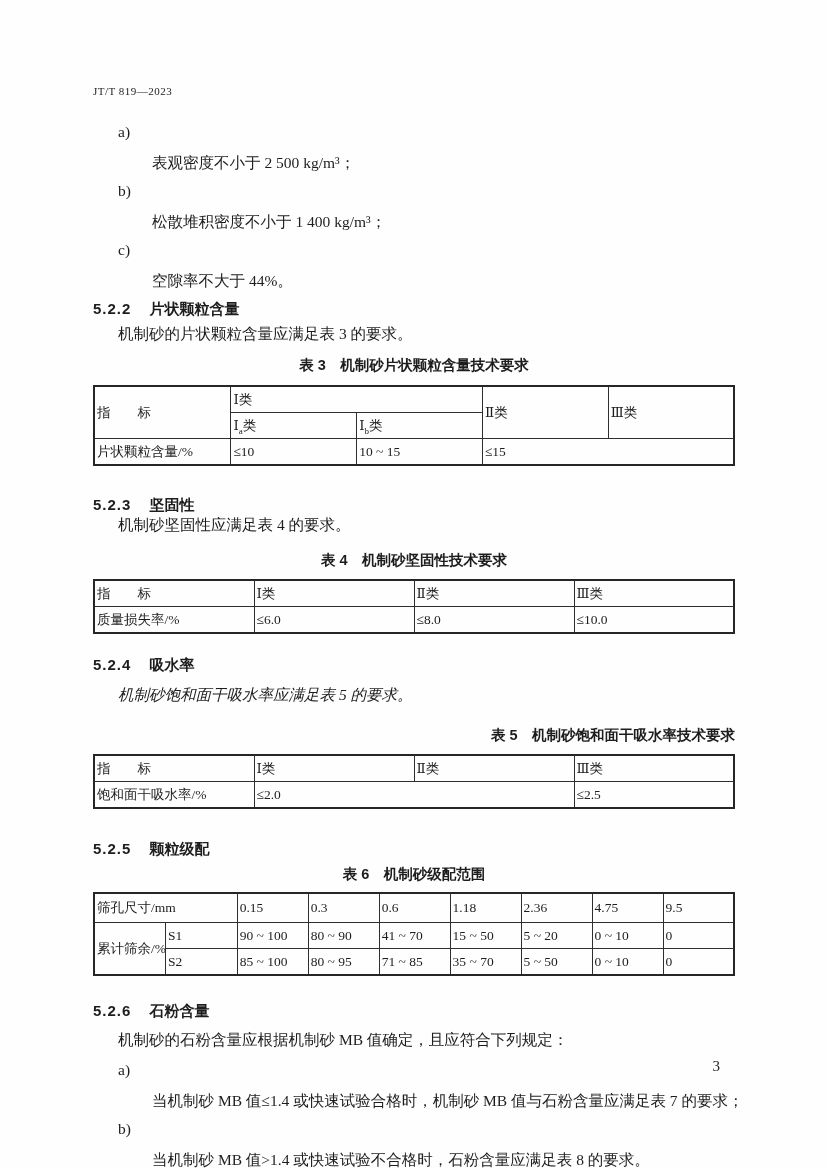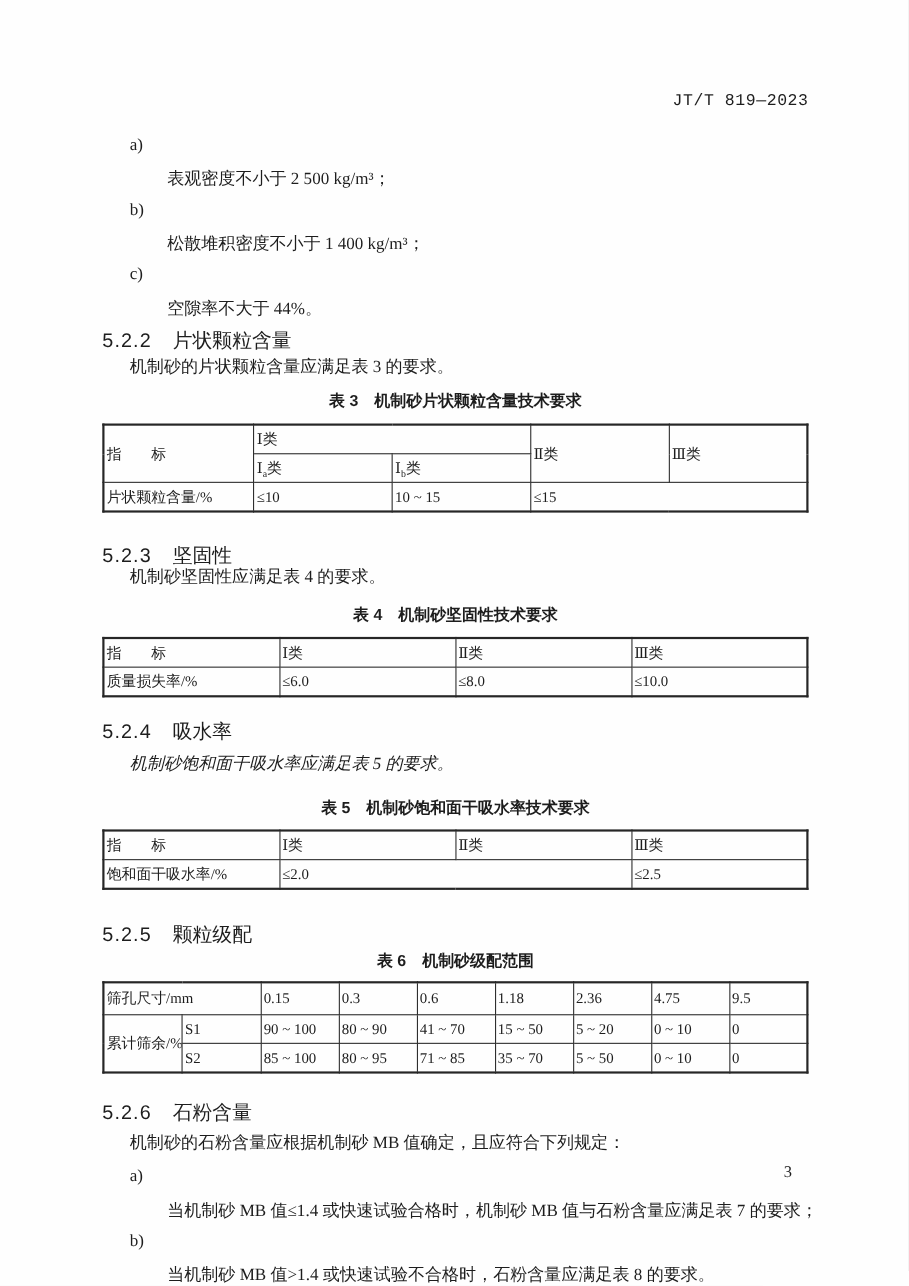--- a/index.html
+++ b/index.html
@@ -10,34 +10,33 @@
     background:#fefefe;
     color:#1d1d1d;
     font-family:"Liberation Serif","DejaVu Serif",serif;
     overflow:hidden;
     box-sizing:border-box;
     padding-top:83px;
   }
   .content { margin-left:93px; width:642px; }
 
   .doc-header {
-    text-align:right;
-    font-family:Liberation Mono, monospace;
-    font-size:15px; line-height:17px;
+    font-family:Liberation Serif, serif;
+    font-size:11px; line-height:17px;
     letter-spacing:0.5px;
   }
 
   .list { margin-top:18px; }
   .li { display:flex; line-height:28px; font-size:15.5px; }
   .li-marker { width:34px; margin-left:25px; flex:0 0 auto; }
   .li-text { white-space:nowrap;margin-top:31px; }
 
   .sec {
     font-family:"Liberation Sans","DejaVu Sans",sans-serif;
-    font-weight:normal; font-size:18px; line-height:20px;
+    font-weight:bold; font-size:15px; line-height:20px;
     margin:0;
   }
   .sec-num { margin-right:14px; letter-spacing:1px; }
   .m-h522 { margin-top:4px; }
   .m-h523 { margin-top:29px; }
   .m-h524 { margin-top:21px; }
   .m-h525 { margin-top:30px; }
   .m-h526 { margin-top:25px; }
 
   .body-p {
@@ -50,21 +49,21 @@
   .m-p525 { margin-top:8px; line-height:26px; text-align:justify; }
   .m-p526 { margin-top:9px; }
 
   .tcaption {
     text-align:center;
     font-family:"Liberation Sans","DejaVu Sans",sans-serif;
     font-weight:bold; font-size:14.5px; line-height:20px;
   }
   .m-cap3 { margin-top:11px; }
   .m-cap4 { margin-top:15px; }
-  .m-cap5 { margin-top:20px; }
+  .m-cap5 { margin-top:20px;text-align:right; }
   .m-cap6 { margin-top:5px; }
 
   table.doc-table {
     border-collapse:collapse; table-layout:fixed;
     width:642px;
     border:2px solid #262626;
     font-size:13.5px;
   }
   .m-t3 { margin-top:10px; }
   .m-t4 { margin-top:9px; }

